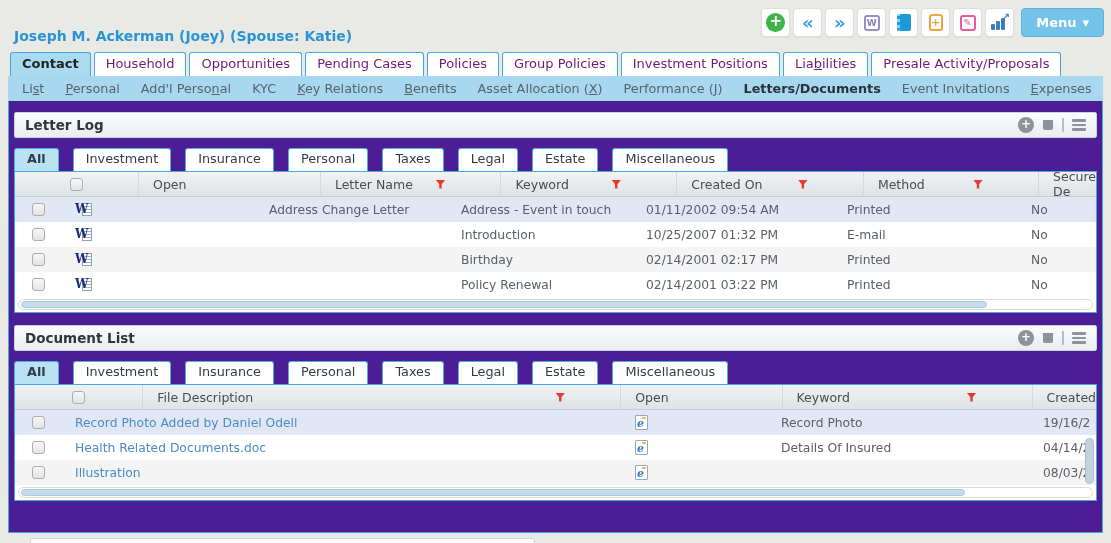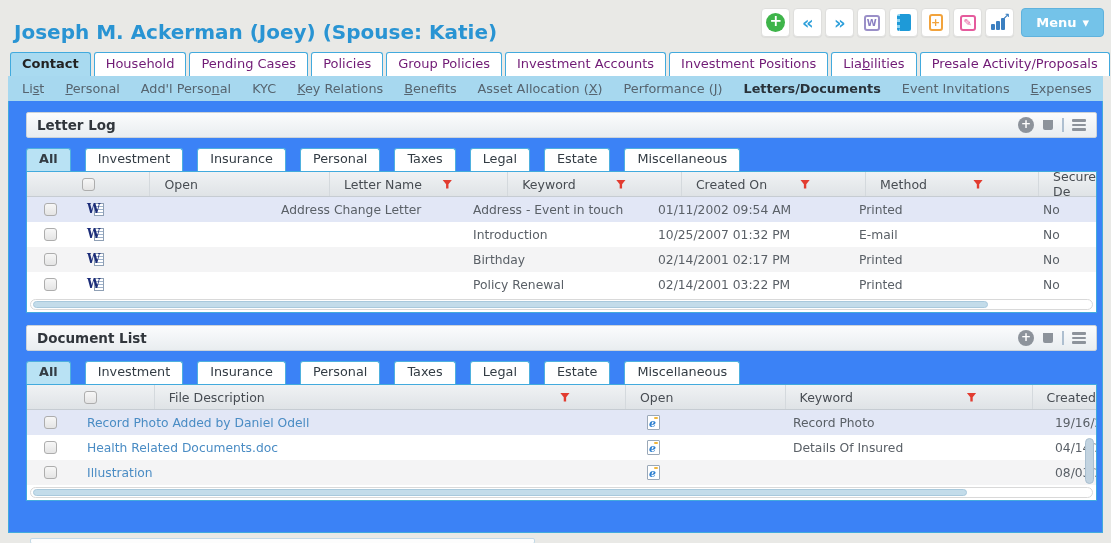--- a/index.html
+++ b/index.html
@@ -6,22 +6,22 @@
   html,body { width:1111px; height:543px; overflow:hidden; }
   body {
     font-family:"DejaVu Sans","Liberation Sans",sans-serif;
     background:#e9e9e6;
     position:relative;
     font-size:13px;
     color:#444;
   }
   
   .page-title {
-    position:absolute; left:14px; top:20px;
-    font-size:20px; font-weight:bold; color:#2994d3;
+    position:absolute; left:14px; top:28px;
+    font-size:14px; font-weight:bold; color:#2994d3;
   }
   .toolbar { position:absolute; right:7px; top:8px; display:flex; gap:3px; align-items:center; }
   .tbtn {
     width:29px; height:29px; background:#fff; border:1px solid #dfdfdd; border-radius:4px;
     display:flex; align-items:center; justify-content:center; box-shadow:0 1px 1px rgba(0,0,0,.05);
     cursor:pointer;
   }
   .ic-add-circle { width:19px; height:19px; border-radius:50%; background:#3eb44a; color:#fff;
     font-size:15px; font-weight:bold; line-height:17px; text-align:center; }
   .ic-guillemet { color:#2d9fda; font-size:18px; font-weight:bold; line-height:18px; }
@@ -55,22 +55,22 @@
     position:absolute; left:8px; top:76px; width:1095px; height:25px;
     background:#a7d8ef; display:flex; align-items:center; column-gap:21px;
     padding-left:14px; font-size:12.8px; color:#56646f;
   }
   .subnav .snitem { cursor:pointer; white-space:nowrap; }
   .subnav .snitem.active { font-weight:bold; color:#29323a; }
   .k { text-decoration:underline; }
   
   .content {
     position:absolute; left:8px; top:101px; width:1095px; height:432px;
-    background:#3b82f6; border:1px solid #42aadd; border-top:none;
-    padding:11px 5px 0 17px;
+    background:#4c1d95; border:1px solid #42aadd; border-top:none;
+    padding:11px 5px 0 5px;
   }
   
   .section-bar {
     height:26px; background:linear-gradient(#fbfcfd,#e9edf0);
     border:1px solid #ccd3d9; border-radius:2px;
     display:flex; align-items:center; padding:0 10px;
   }
   .section-title { font-size:13.5px; font-weight:bold; color:#31363c; }
   .section-icons { margin-left:auto; display:flex; align-items:center; gap:8px; }
   .ic-plus-circle { width:16px; height:16px; border-radius:50%; background:#8d939b; color:#fff;
@@ -161,24 +161,24 @@
   </div>
   <div class="menu-btn">
     <span>Menu</span>
     <span>▾</span>
   </div>
 </div>
 
 <div class="main-tabs">
   <div class="mtab active"><span>Contact</span><span class="k"></span><span></span></div>
   <div class="mtab"><span>Household</span><span class="k"></span><span></span></div>
+  <div class="mtab"><span>Opportunities</span><span class="k"></span><span></span></div>
   <div class="mtab"><span>Pending Cases</span><span class="k"></span><span></span></div>
   <div class="mtab"><span>Policies</span><span class="k"></span><span></span></div>
   <div class="mtab"><span>Group Policies</span><span class="k"></span><span></span></div>
-  <div class="mtab"><span>Investment Accounts</span><span class="k"></span><span></span></div>
   <div class="mtab"><span>Investment Positions</span><span class="k"></span><span></span></div>
   <div class="mtab"><span>Lia</span><span class="k">b</span><span>ilities</span></div>
   <div class="mtab"><span>Presale Activity/Proposals</span><span class="k"></span><span></span></div>
 
 </div>
 
 <div class="subnav">
   <span class="snitem"><span>Li</span><span class="k">s</span><span>t</span></span>
   <span class="snitem"><span></span><span class="k">P</span><span>ersonal</span></span>
   <span class="snitem"><span>Add'l Perso</span><span class="k">n</span><span>al</span></span>

